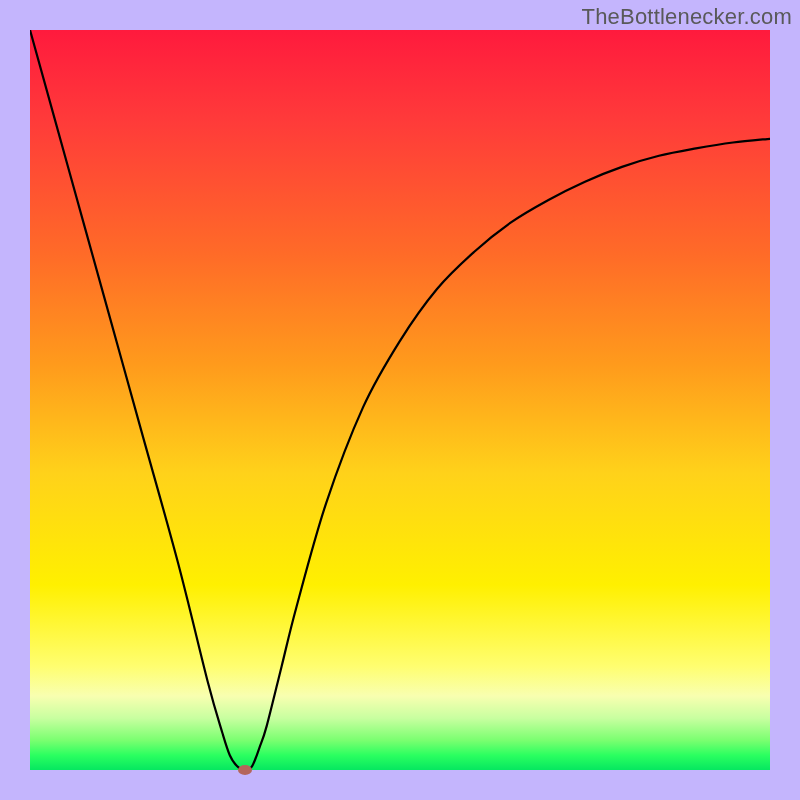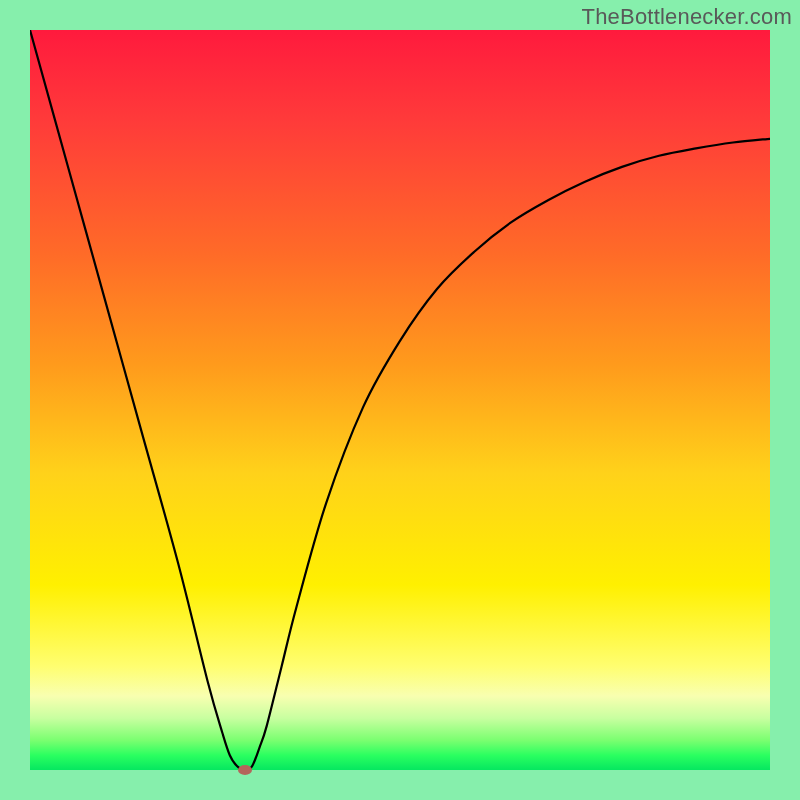--- a/index.html
+++ b/index.html
@@ -8,21 +8,21 @@
     width: 800px;
     height: 800px;
     background: #000;
     overflow: hidden;
     font-family: Arial, Helvetica, sans-serif;
   }
   .frame {
     position: absolute;
     left: 0; top: 0;
     width: 800px; height: 800px;
-    background: #86efac;
+    background: #c4b5fd;
   }
   .plot-area {
     position: absolute;
     left: 30px;
     top: 30px;
     width: 740px;   
     height: 740px;
   }
   .gradient {
     position: absolute;

